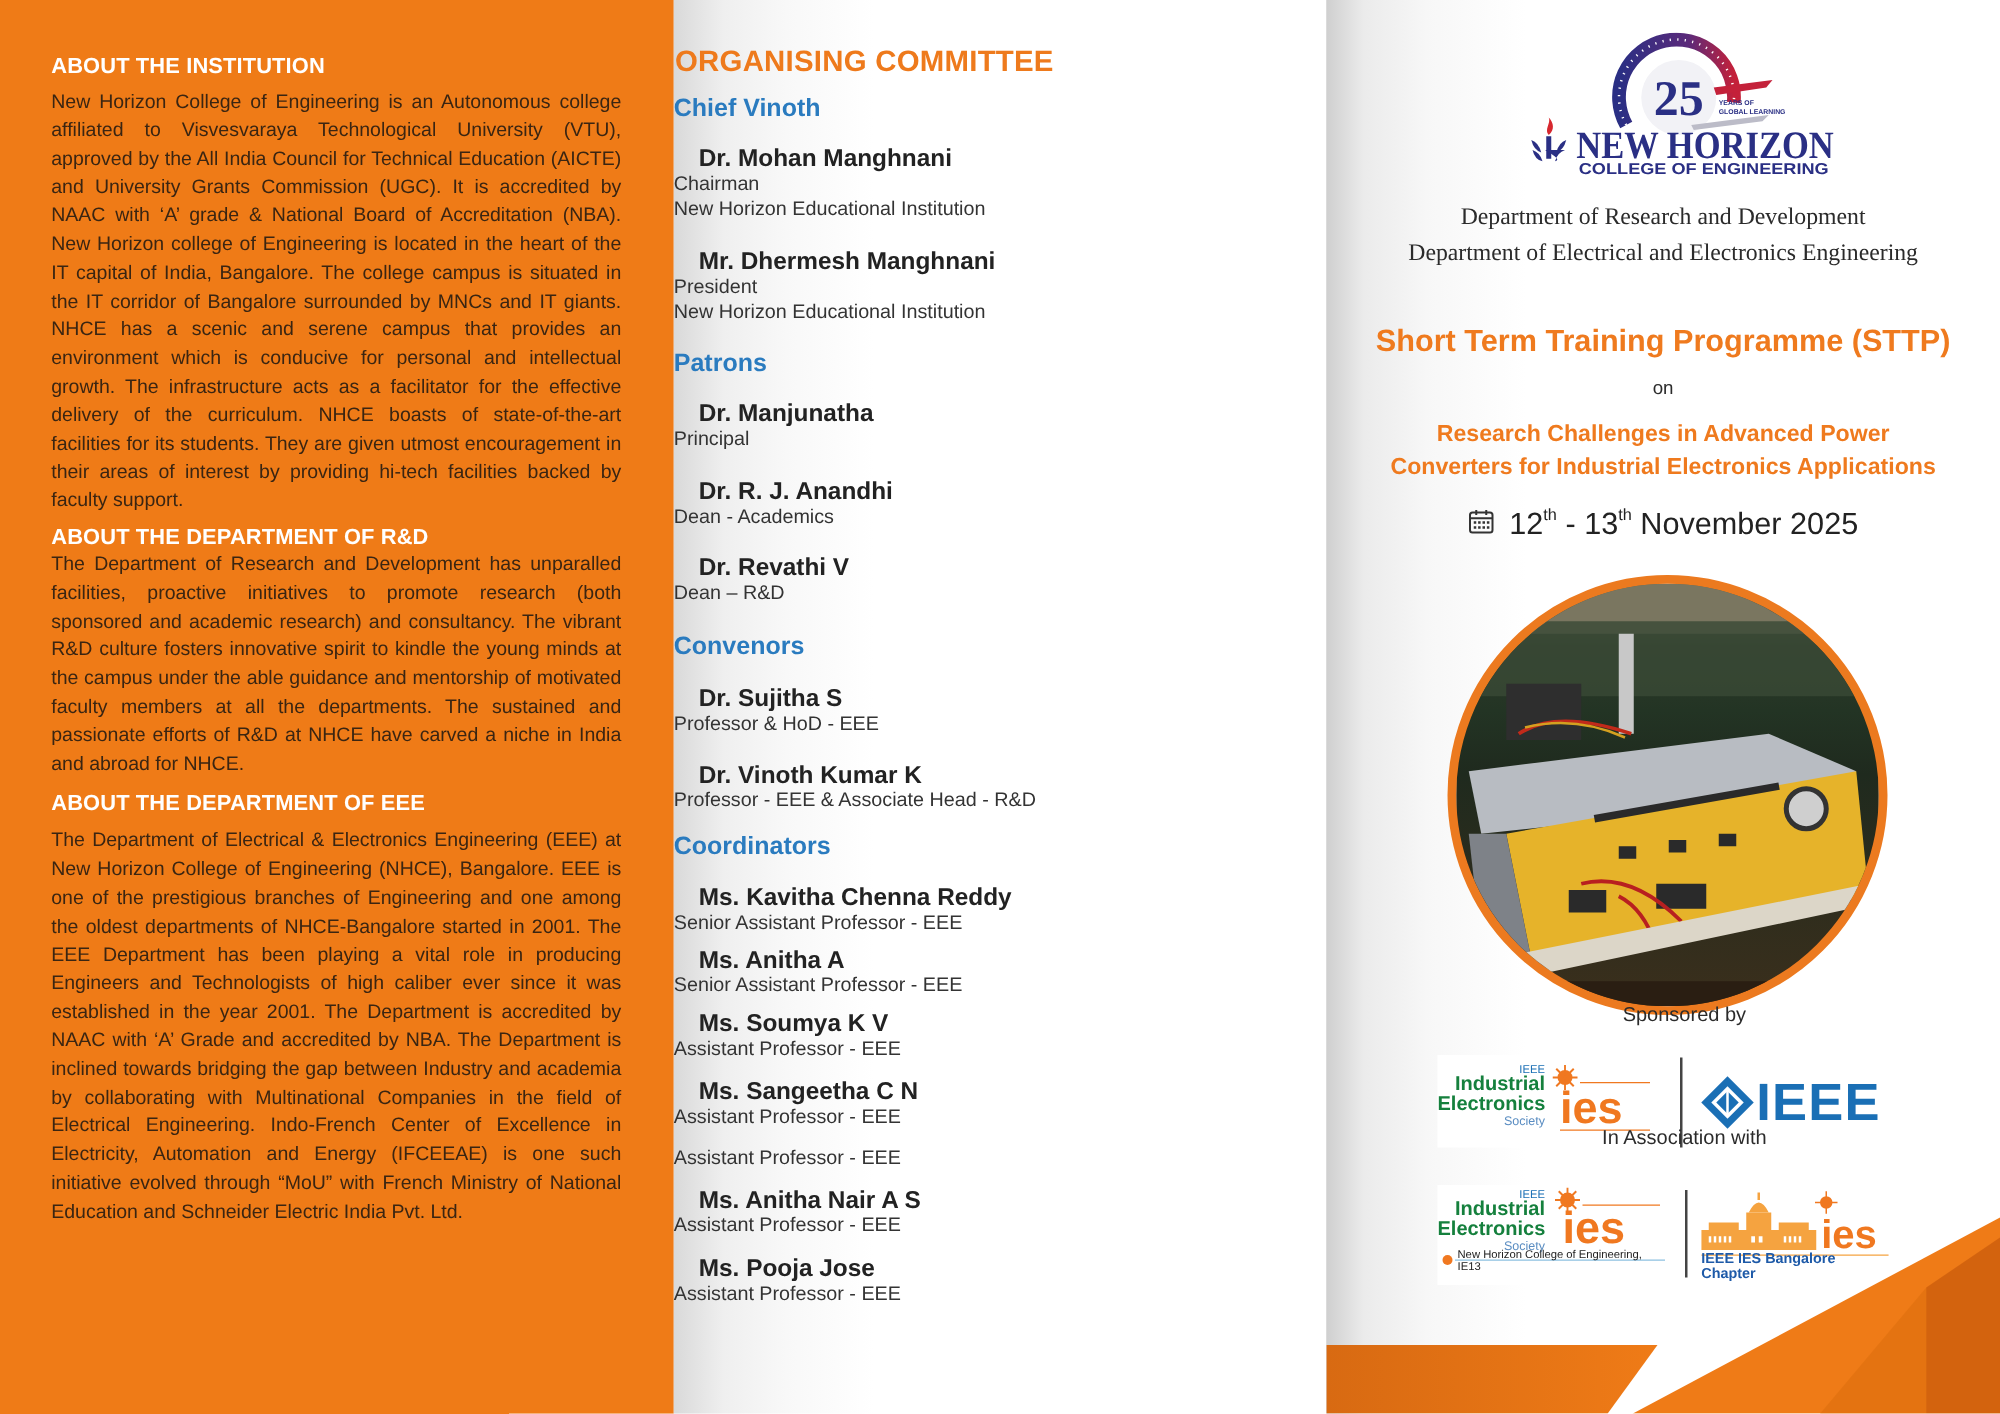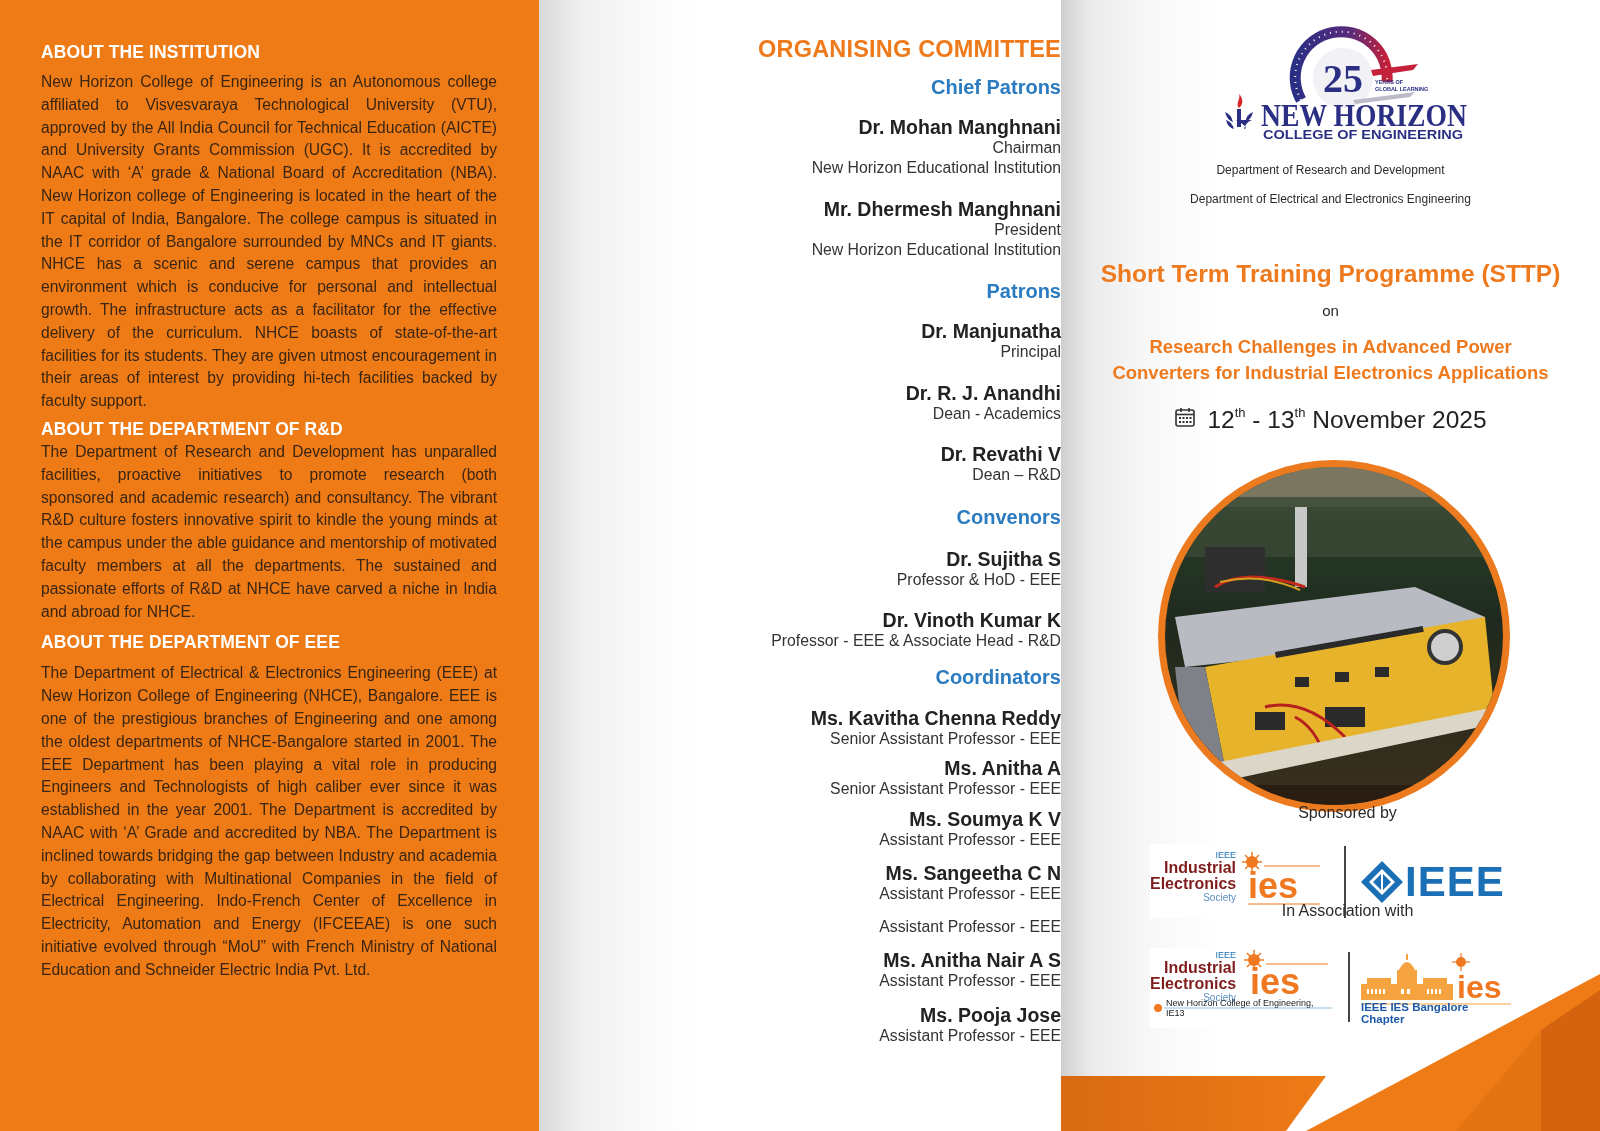--- a/index.html
+++ b/index.html
@@ -24,42 +24,43 @@
   #b-inst { margin-top: 8px; }
   #h-rd { margin-top: 5px; }
   #b-rd { margin-top: 1px; }
   #h-eee { margin-top: 8px; }
   #b-eee { margin-top: 9px; }
 
   
   .panel-mid {
     position: absolute; left: 539px; top: 0; width: 522px; height: 1131px;
     background: linear-gradient(to right, #d9d9d9 0px, #efefef 40px, #f8f8f8 90px, #ffffff 160px);
-    text-align: right;
+    text-align: left;
   }
   .committee-title {
     position: absolute; top: 36px; left: 0; width: 522px; padding-left: 1px;
     color: #ee7a1c; font-weight: bold; font-size: 23.5px; letter-spacing: 0.2px;
   }
   .committee-body { position: absolute; top: 74px; left: 0; width: 522px; }
   .role-heading { color: #2a7bbf; font-weight: bold; font-size: 20px; line-height: 26px; }
   .member-name { color: #222222; font-weight: bold; font-size: 19.5px; line-height: 22px; padding-left: 20px; }
   .member-title { color: #333333; font-size: 15.8px; line-height: 19.5px; }
   .member { margin-top: 0; }
 
   
   .panel-right {
     position: absolute; left: 1061px; top: 0; width: 539px; height: 1131px;
     background: linear-gradient(to right, #cfcfcf 0px, #ebebeb 30px, #f7f7f7 80px, #ffffff 160px);
     overflow: hidden;
   }
   .logo-wrap { position: absolute; left: 142px; top: 26px; width: 270px; height: 118px; }
   .dept-line {
     position: absolute; left: 0; width: 539px; text-align: center; color: #2b2b2b;
-    font-size: 12px;
+    font-size: 19px;
+    font-family: Liberation Serif, serif;
   }
   .jointly { position: absolute; left: 0; width: 539px; text-align: center; font-size: 15.5px; color: #2b2b2b; }
   .sttp-title {
     position: absolute; left: 0; width: 539px; text-align: center; top: 260px;
     color: #ef7a1e; font-weight: bold; font-size: 24.5px;
   }
   .on-text { position: absolute; left: 0; width: 539px; top: 302px; text-align: center; font-size: 15px; color: #2b2b2b; }
   .topic {
     position: absolute; left: 0; width: 539px; top: 334px; text-align: center;
     color: #ef7a1e; font-weight: bold; font-size: 18.5px; line-height: 26px;
@@ -70,21 +71,21 @@
   }
   .date-row sup { font-size: 13px; position: relative; top: -2px; }
   .photo-circle {
     position: absolute; left: 97px; top: 460px; width: 352px; height: 352px; border-radius: 50%;
     border: 7px solid #ec7a1f; overflow: hidden;
     background: linear-gradient(180deg, #6a6a52 0%, #2e3a2a 15%, #233424 30%, #1f2a1e 45%, #3b2f1c 100%);
   }
   .sponsor-label { position: absolute; left: 17px; width: 539px; text-align: center; font-size: 16px; color: #2b2b2b; }
   .logo-box { position: absolute; background: #ffffff; }
   .vdivider { position: absolute; width: 2px; background: #444; }
-  .ies-text-blue { color: #7f1d1d; font-weight: bold; font-size: 16px; line-height: 16px; text-align: right; }
+  .ies-text-blue { color: #15803d; font-weight: bold; font-size: 16px; line-height: 16px; text-align: right; }
   .ies-small { color: #1a6fb5; font-size: 9px; text-align: right; }
   .ies-soc { color: #5a8dc2; font-size: 10px; text-align: right; }
   .ieee-big { color: #1a6fb5; font-weight: bold; font-size: 42px; letter-spacing: 1px; }
   .chapter-text { color: #1e5aa8; font-weight: bold; font-size: 11.5px; }
   .nhce-ie13 { color: #222; font-size: 9px; }
 </style>
 </head>
 <body>
 
 <div class="panel-left">
@@ -93,21 +94,21 @@
   <div id="h-rd" class="section-heading">ABOUT THE DEPARTMENT OF R&amp;D</div>
   <div id="b-rd" class="section-body">The Department of Research and Development has unparalled facilities, proactive initiatives to promote research (both sponsored and academic research) and consultancy. The vibrant R&amp;D culture fosters innovative spirit to kindle the young minds at the campus under the able guidance and mentorship of motivated faculty members at all the departments. The sustained and passionate efforts of R&amp;D at NHCE have carved a niche in India and abroad for NHCE.</div>
   <div id="h-eee" class="section-heading">ABOUT THE DEPARTMENT OF EEE</div>
   <div id="b-eee" class="section-body">The Department of Electrical &amp; Electronics Engineering (EEE) at New Horizon College of Engineering (NHCE), Bangalore. EEE is one of the prestigious branches of Engineering and one among the oldest departments of NHCE-Bangalore started in 2001. The EEE Department has been playing a vital role in producing Engineers and Technologists of high caliber ever since it was established in the year 2001. The Department is accredited by NAAC with ‘A’ Grade and accredited by NBA. The Department is inclined towards bridging the gap between Industry and academia by collaborating with Multinational Companies in the field of Electrical Engineering. Indo-French Center of Excellence in Electricity, Automation and Energy (IFCEEAE) is one such initiative evolved through “MoU” with French Ministry of National Education and Schneider Electric India Pvt. Ltd.</div>
 </div>
 
 <div class="panel-mid">
   <div class="committee-title">ORGANISING COMMITTEE</div>
   <div class="committee-body">
 
-    <div class="role-heading" style="margin-top:0;">Chief Patrons</div>
+    <div class="role-heading" style="margin-top:0;">Chief Vinoth</div>
     <div class="member" style="margin-top:16px;">
       <div class="member-name">Dr. Mohan Manghnani</div>
       <div class="member-title">Chairman</div>
       <div class="member-title">New Horizon Educational Institution</div>
     </div>
     <div class="member" style="margin-top:21px;">
       <div class="member-name">Mr. Dhermesh Manghnani</div>
       <div class="member-title">President</div>
       <div class="member-title">New Horizon Educational Institution</div>
     </div>

